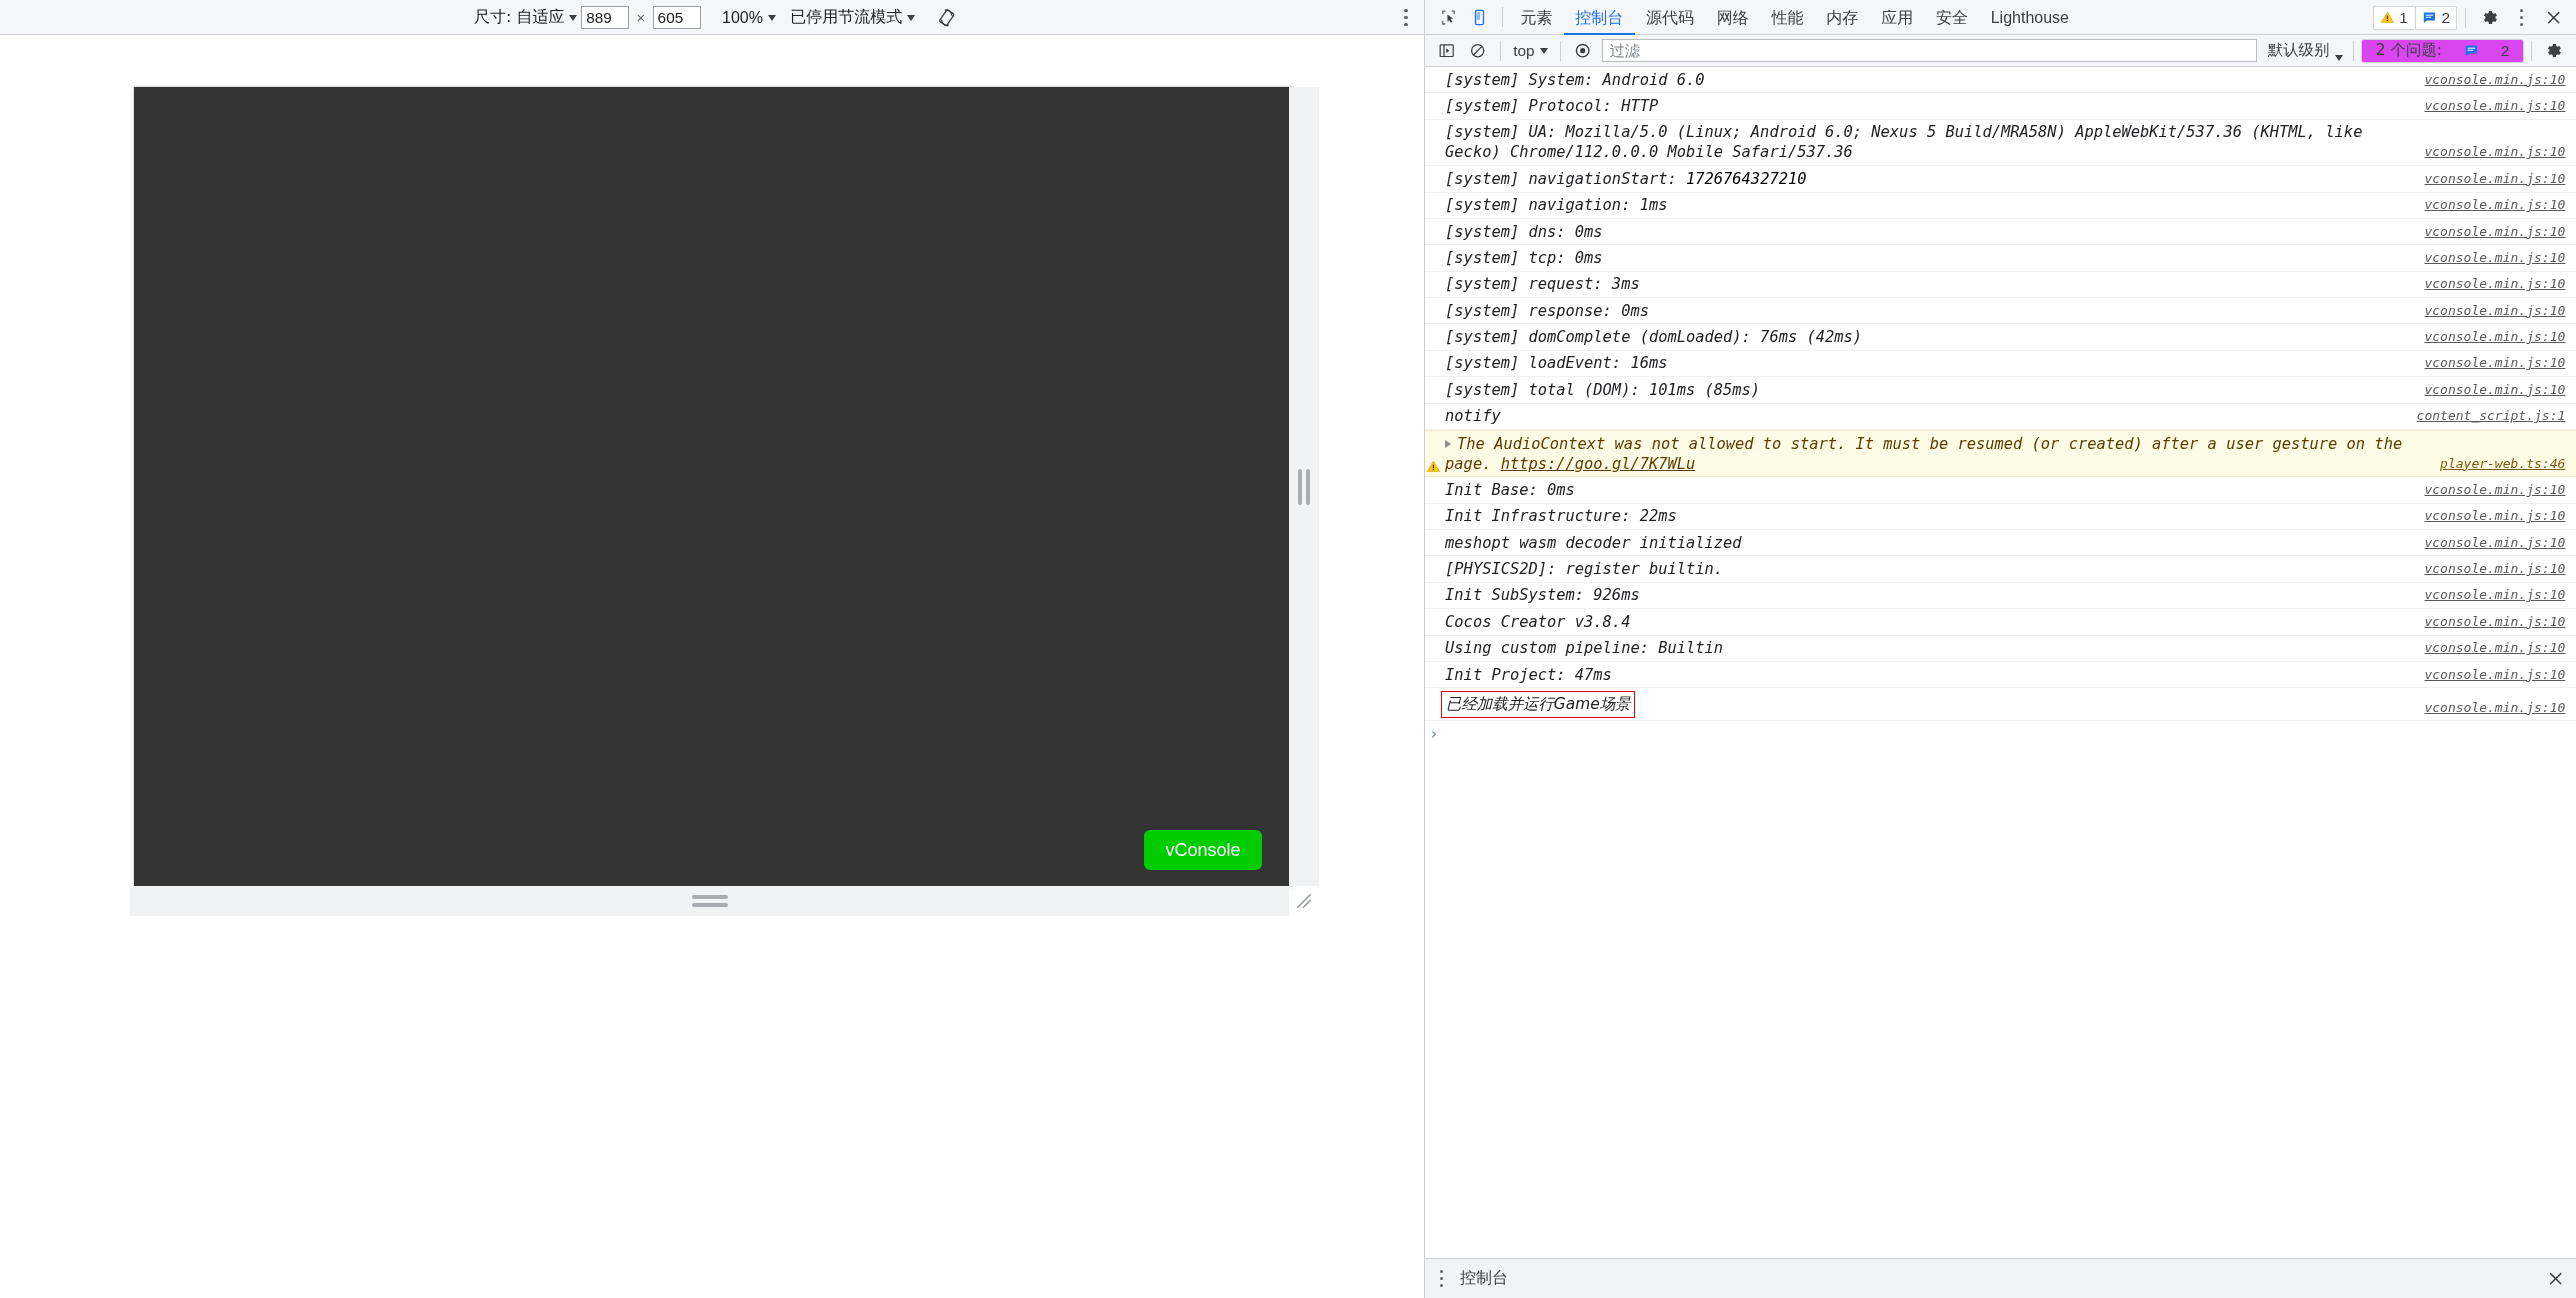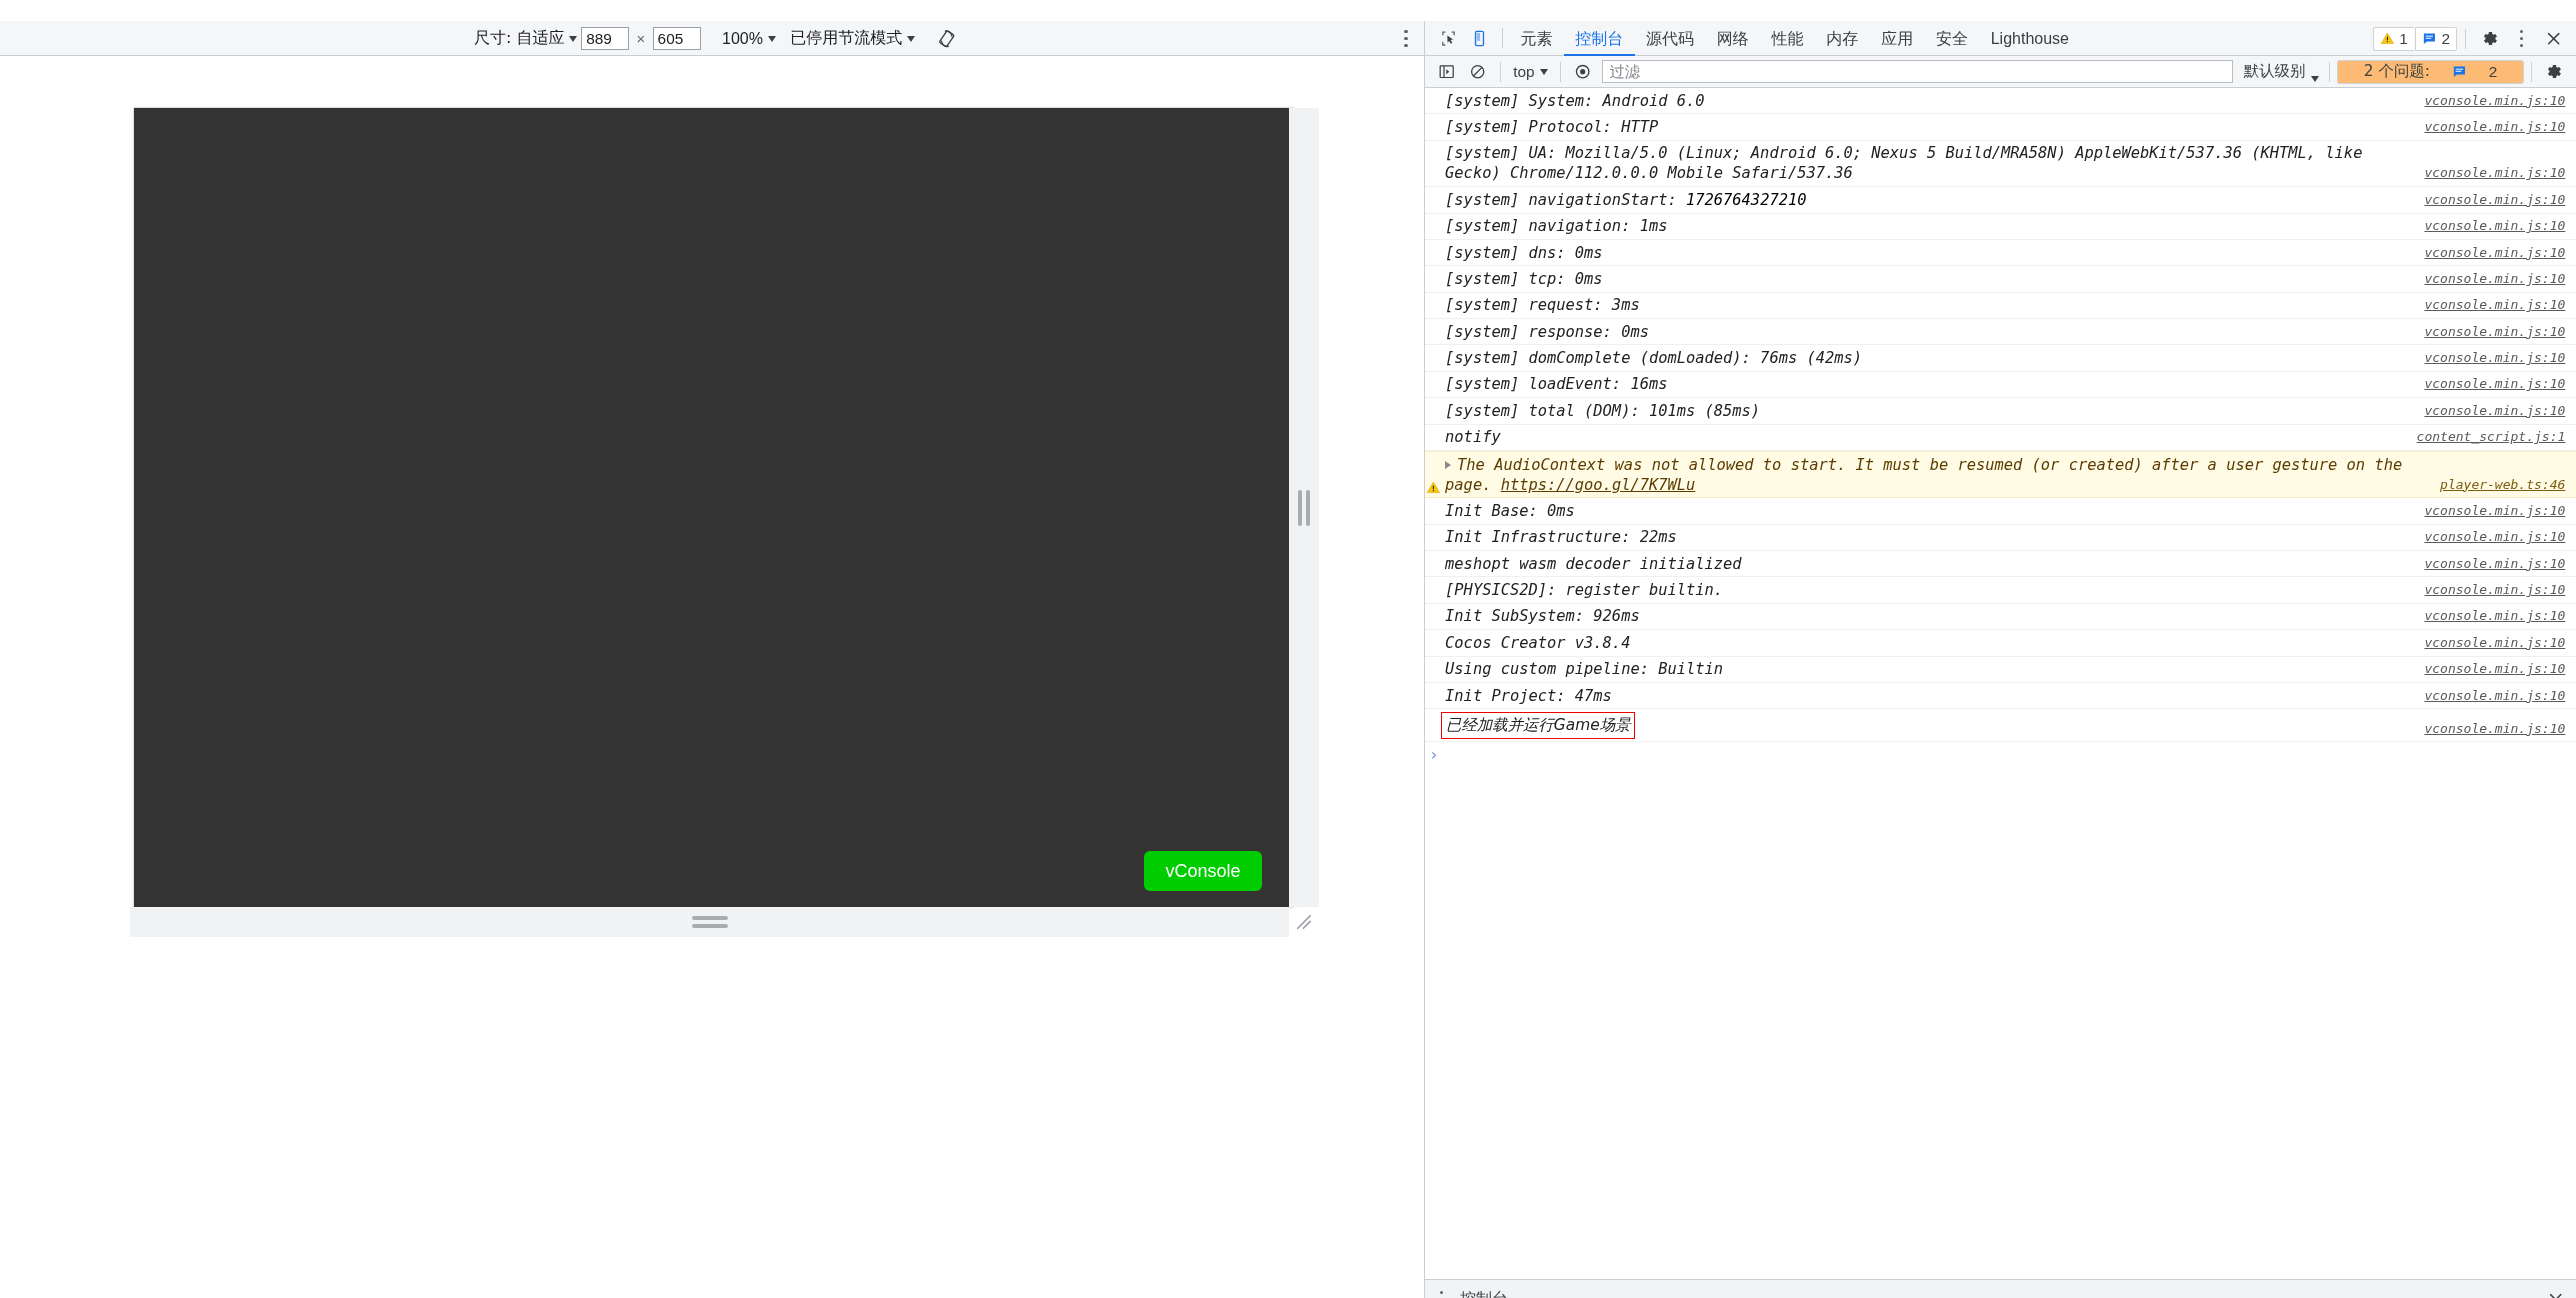--- a/index.html
+++ b/index.html
@@ -8,21 +8,20 @@
     width: 2576px; height: 1298px;
     overflow: hidden;
     background: #ffffff;
     font-family: "Liberation Sans", sans-serif;
   }
   #root {
     width: 2576px; height: 1266px;
     display: flex;
     flex-direction: row;
     position: relative;
-    margin-top: 21px;
   }
 
   
   #left-pane {
     width: 1425px;
     height: 1298px;
     background: #ffffff;
     position: relative;
     display: flex;
     flex-direction: column;
@@ -334,25 +333,25 @@
     cursor: pointer;
     white-space: nowrap;
   }
   #issues-chip {
     display: flex;
     align-items: center;
     gap: 22px;
     border: 0.7px solid #d0d3d6;
     border-radius: 2.7px;
     height: 24px;
-    padding: 0 26px;
+    padding: 0 14px;
     font-size: 15.4px;
     color: #3c4043;
     cursor: pointer;
-    background: #fdba74;
+    background: #d946ef;
     white-space: nowrap;
   }
 
   
   #console-body {
     flex: 1;
     background: #ffffff;
     overflow: hidden;
     font-family: "DejaVu Sans Mono", monospace;
     position: relative;

